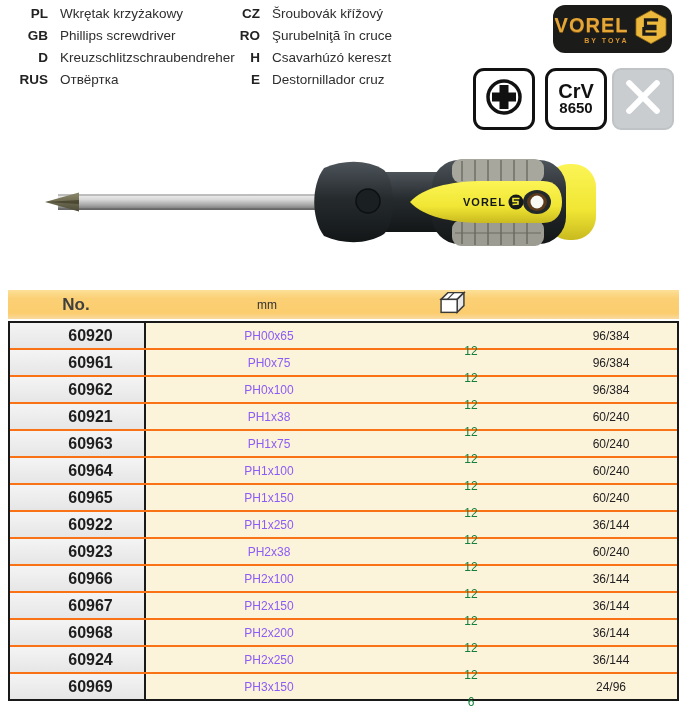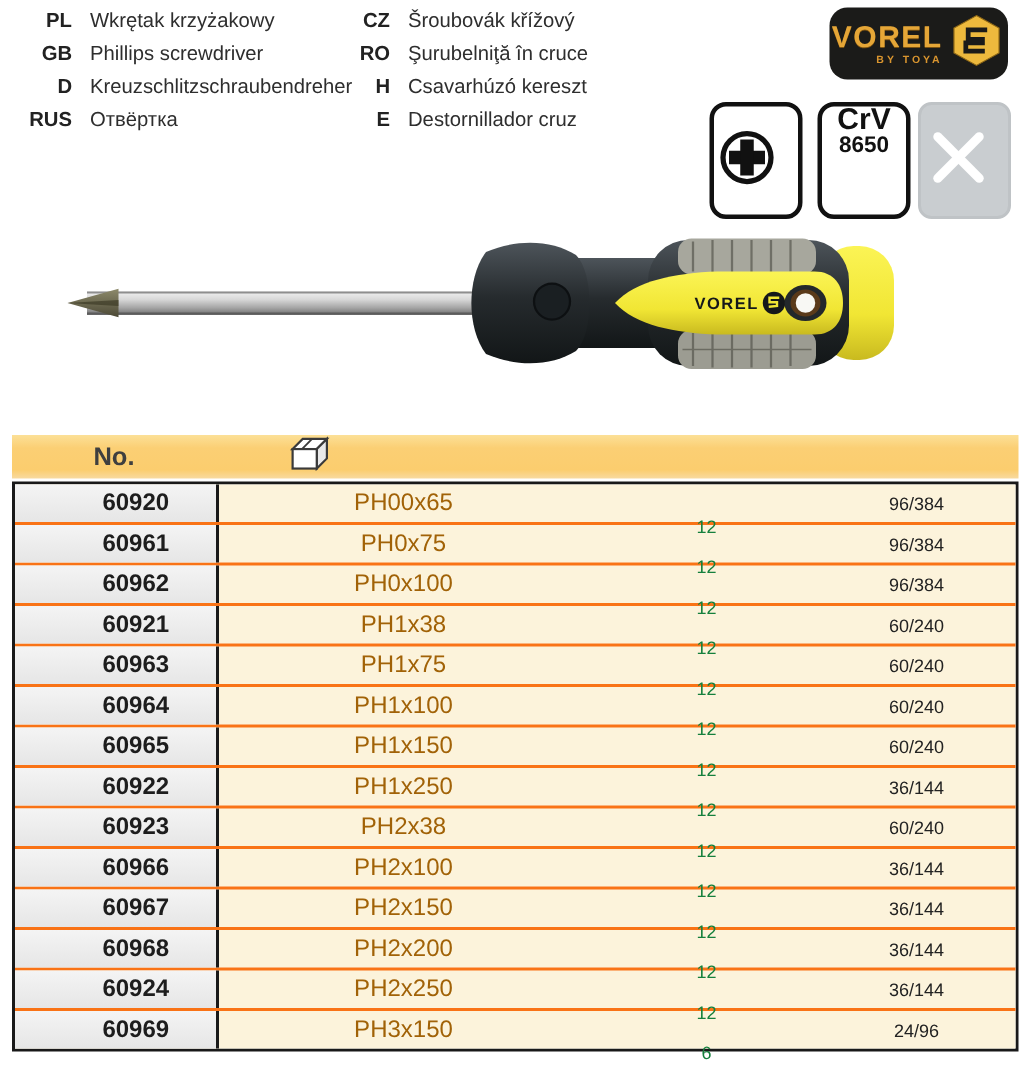--- a/index.html
+++ b/index.html
@@ -18,22 +18,22 @@
 
   
   .logo{position:absolute;left:553px;top:5px;width:119px;height:48px;background:#1b1b19;
         border-radius:12px;display:flex;align-items:center;justify-content:center;gap:4px;}
   .logo-textcol{display:flex;flex-direction:column;align-items:flex-end;line-height:1;}
   .logo-name{font-size:20px;font-weight:800;letter-spacing:1px;color:#e5a637;
              text-shadow:0 1px 0 #7a5212;}
   .logo-sub{font-size:7px;font-weight:bold;letter-spacing:2px;color:#d9952f;margin-top:2px;}
 
   
-  .badge{position:absolute;top:68px;width:62px;height:78px;box-sizing:border-box;
-         display:flex;align-items:center;justify-content:flex-start;}
+  .badge{position:absolute;top:68px;width:62px;height:62px;box-sizing:border-box;
+         display:flex;align-items:center;justify-content:center;}
   .badge-outline{background:#ffffff;border:3px solid #111;border-radius:11px;}
   #badge-phillips{left:473px;}
   #badge-crv{left:545px;flex-direction:column;line-height:0.95;}
   #badge-x{left:612px;background:#c9cdd0;border:2px solid #bfc3c6;border-radius:9px;}
   .crv-line1{font-size:20px;font-weight:800;color:#111;}
   .crv-line2{font-size:15px;font-weight:800;color:#111;}
 
   
   #product-art{position:absolute;left:0;top:148px;width:682px;height:140px;}
 
@@ -46,21 +46,21 @@
   .th-mm{width:246px;font-size:12px;color:#333;}
   .th-pcs{width:160px;flex-direction:column;font-size:10px;color:#333;line-height:1.15;}
   .th-pcs .frac-top{border-bottom:1px solid #333;padding:0 2px;}
   .th-carton{width:124px;}
   .tbody{margin-top:2px;border:2px solid #191919;}
   .trow{display:flex;height:25px;border-top:2px solid #f97316;background:#fcf3db;}
   .trow:first-child{border-top:none;}
   .cell{display:flex;align-items:center;justify-content:center;box-sizing:border-box;}
   .c-no{width:136px;border-right:2px solid #191919;font-size:16px;font-weight:bold;color:#1d1d1d;
         background:linear-gradient(to bottom,#f4f4f4,#e6e6e6);padding-left:27px;}
-  .c-mm{width:246px;font-size:16px;color:#a16207;}
+  .c-mm{width:246px;font-size:12px;color:#8b5cf6;}
   .c-pcs{width:158px;font-size:12px;color:#15803d;margin-top:28px;}
   .c-carton{width:122px;font-size:12px;color:#222;}
 </style>
 </head>
 <body>
 
 <div id="page">
 
   <div id="lang-right" class="lang-col">
       <div class="lang-row">
@@ -207,20 +207,21 @@
     <g>
       <ellipse cx="537" cy="54" rx="14" ry="12" fill="#23282b"></ellipse>
       <ellipse cx="537" cy="54" rx="10" ry="9" fill="#5a3a1a"></ellipse>
       <circle cx="537" cy="54" r="6.5" fill="#f8f8f4"></circle>
     </g>
   </svg>
 
   <div class="spec-table">
     <div class="thead">
       <div class="th th-no">No.</div>
+      <div class="th th-mm">mm</div>
       <div class="th th-carton">
         <span>
           <svg width="27" height="25" viewBox="0 0 26 23">
             <polygon points="2,8.5 8.5,2 24,2 17.5,8.5" fill="#ffffff" stroke="#3a3a3a" stroke-width="1.4"></polygon>
             <polygon points="17.5,8.5 24,2 24,14.5 17.5,21" fill="#e9e9e9" stroke="#3a3a3a" stroke-width="1.4"></polygon>
             <rect x="2" y="8.5" width="15.5" height="12.5" fill="#ffffff" stroke="#3a3a3a" stroke-width="1.4"></rect>
             <line x1="14.5" y1="2" x2="8" y2="8.5" stroke="#3a3a3a" stroke-width="1.2"></line>
           </svg>
         </span>
       </div>

